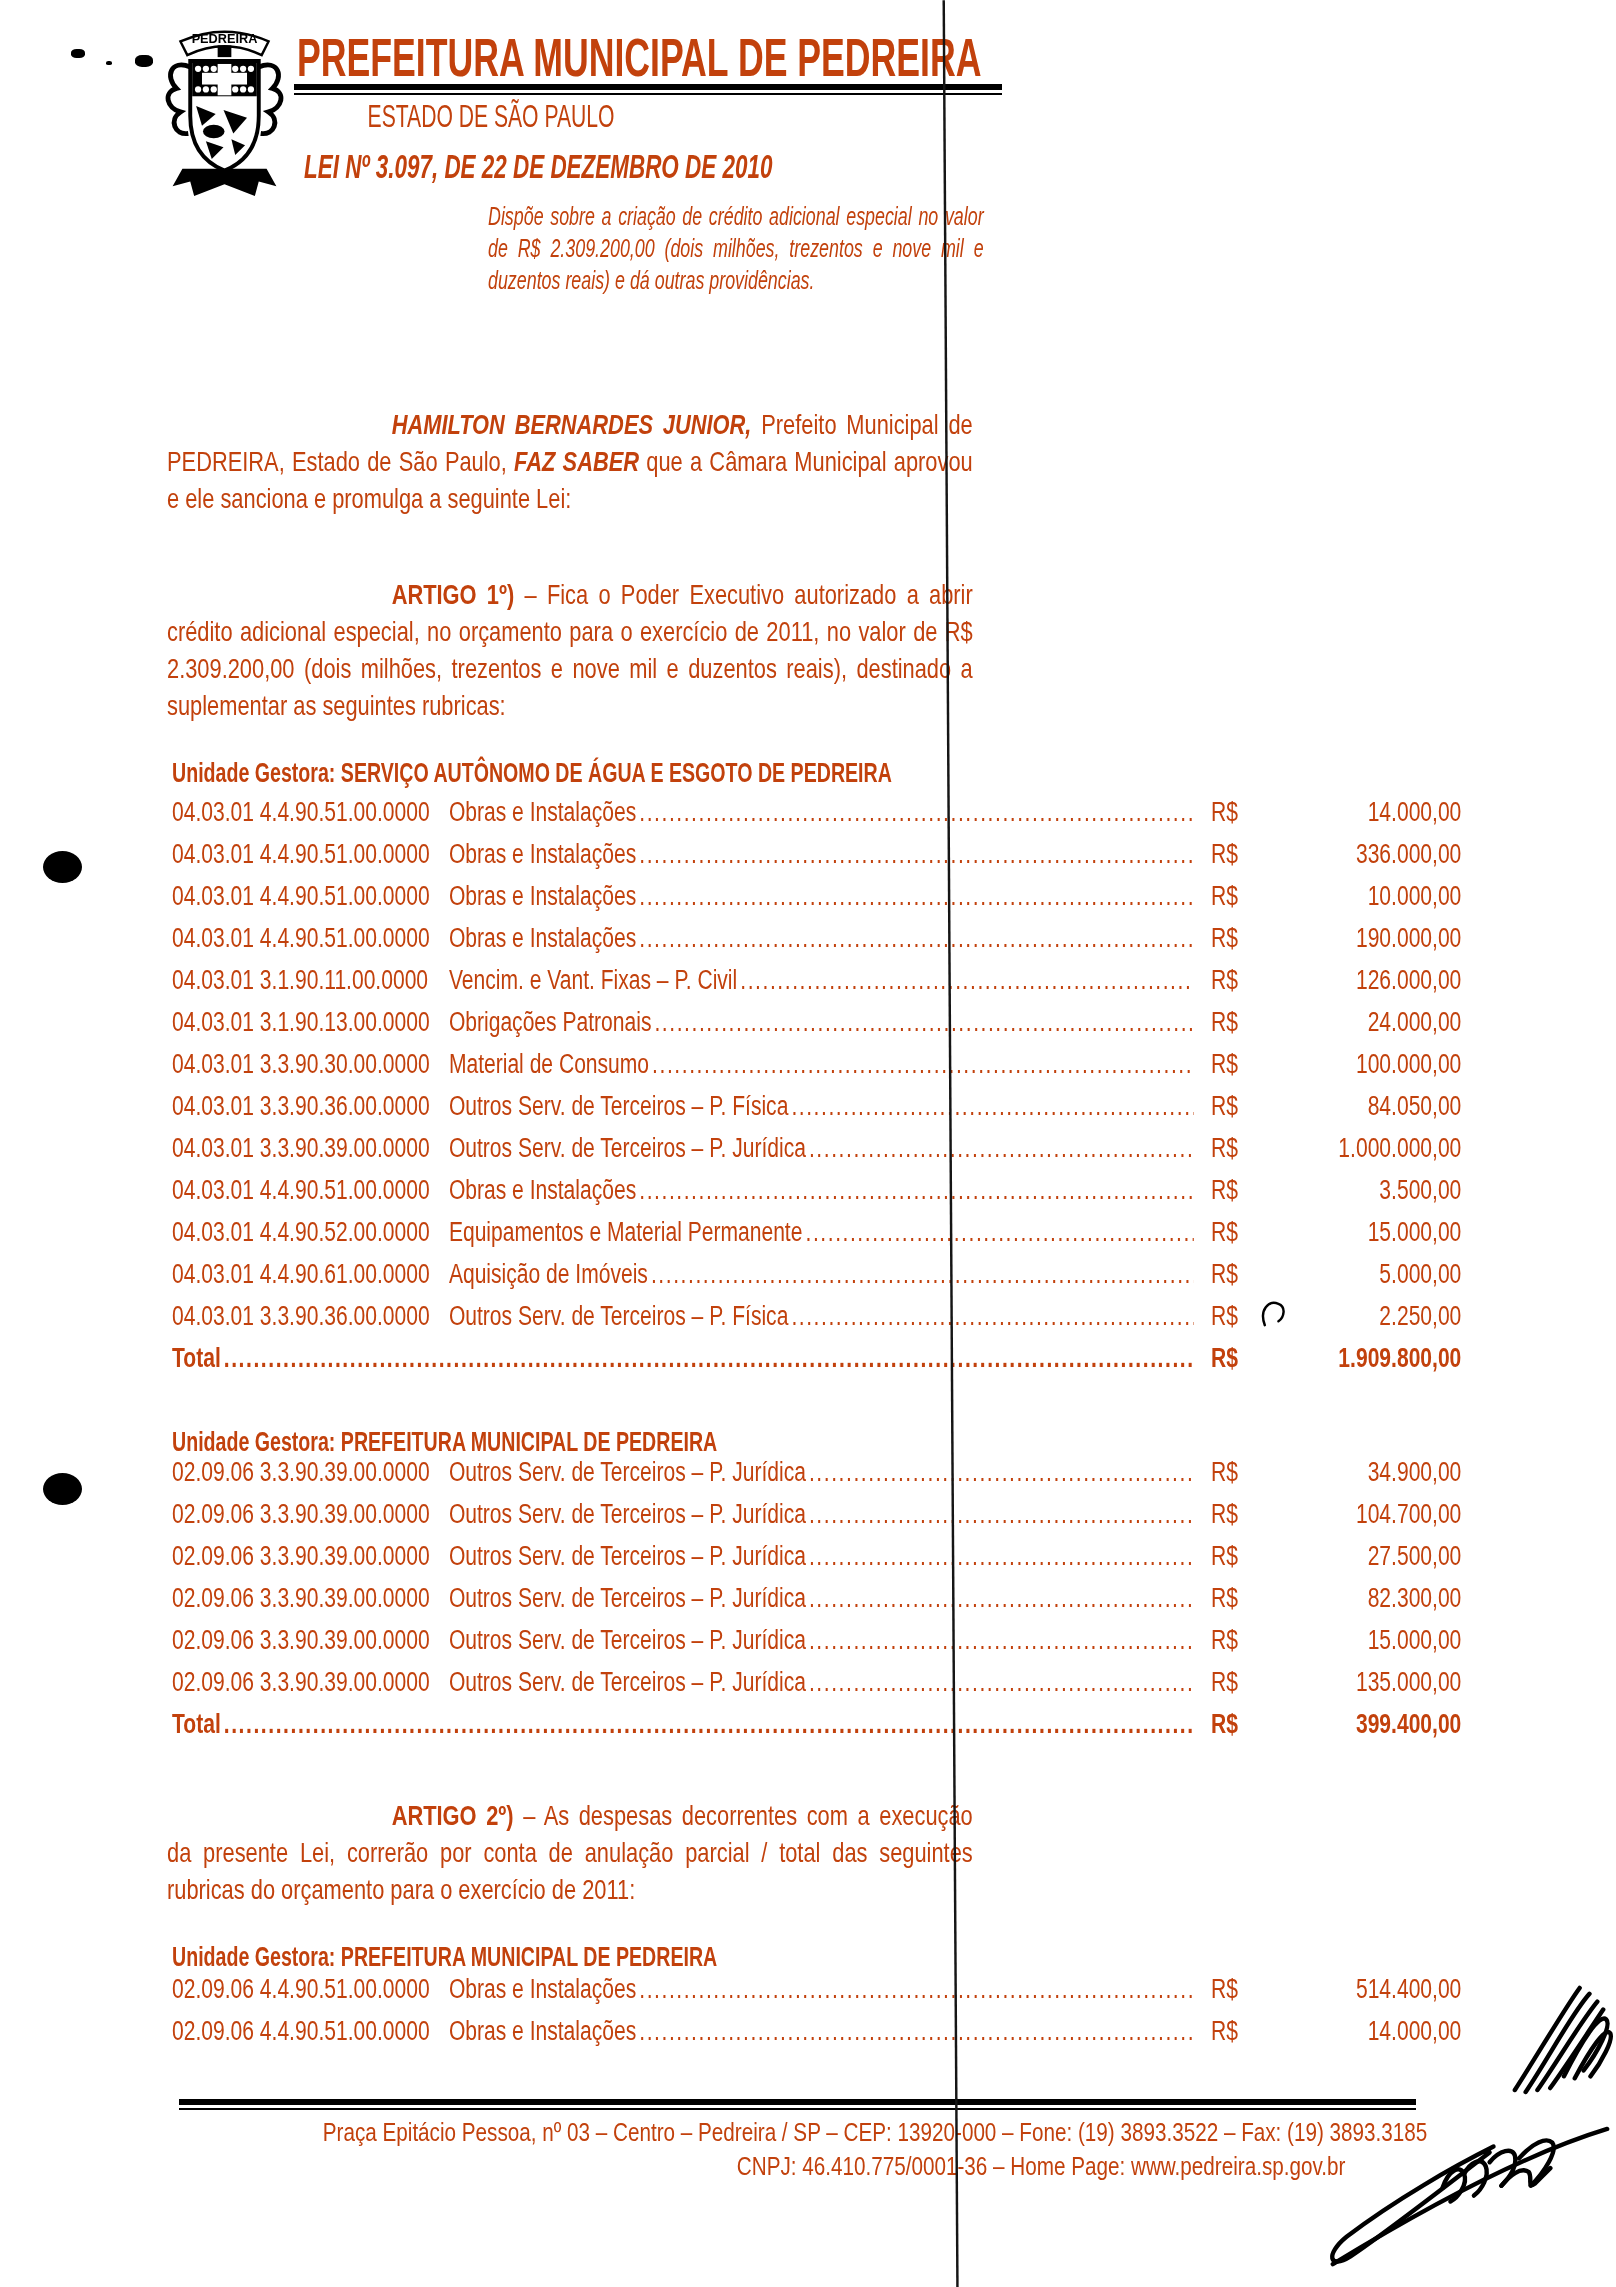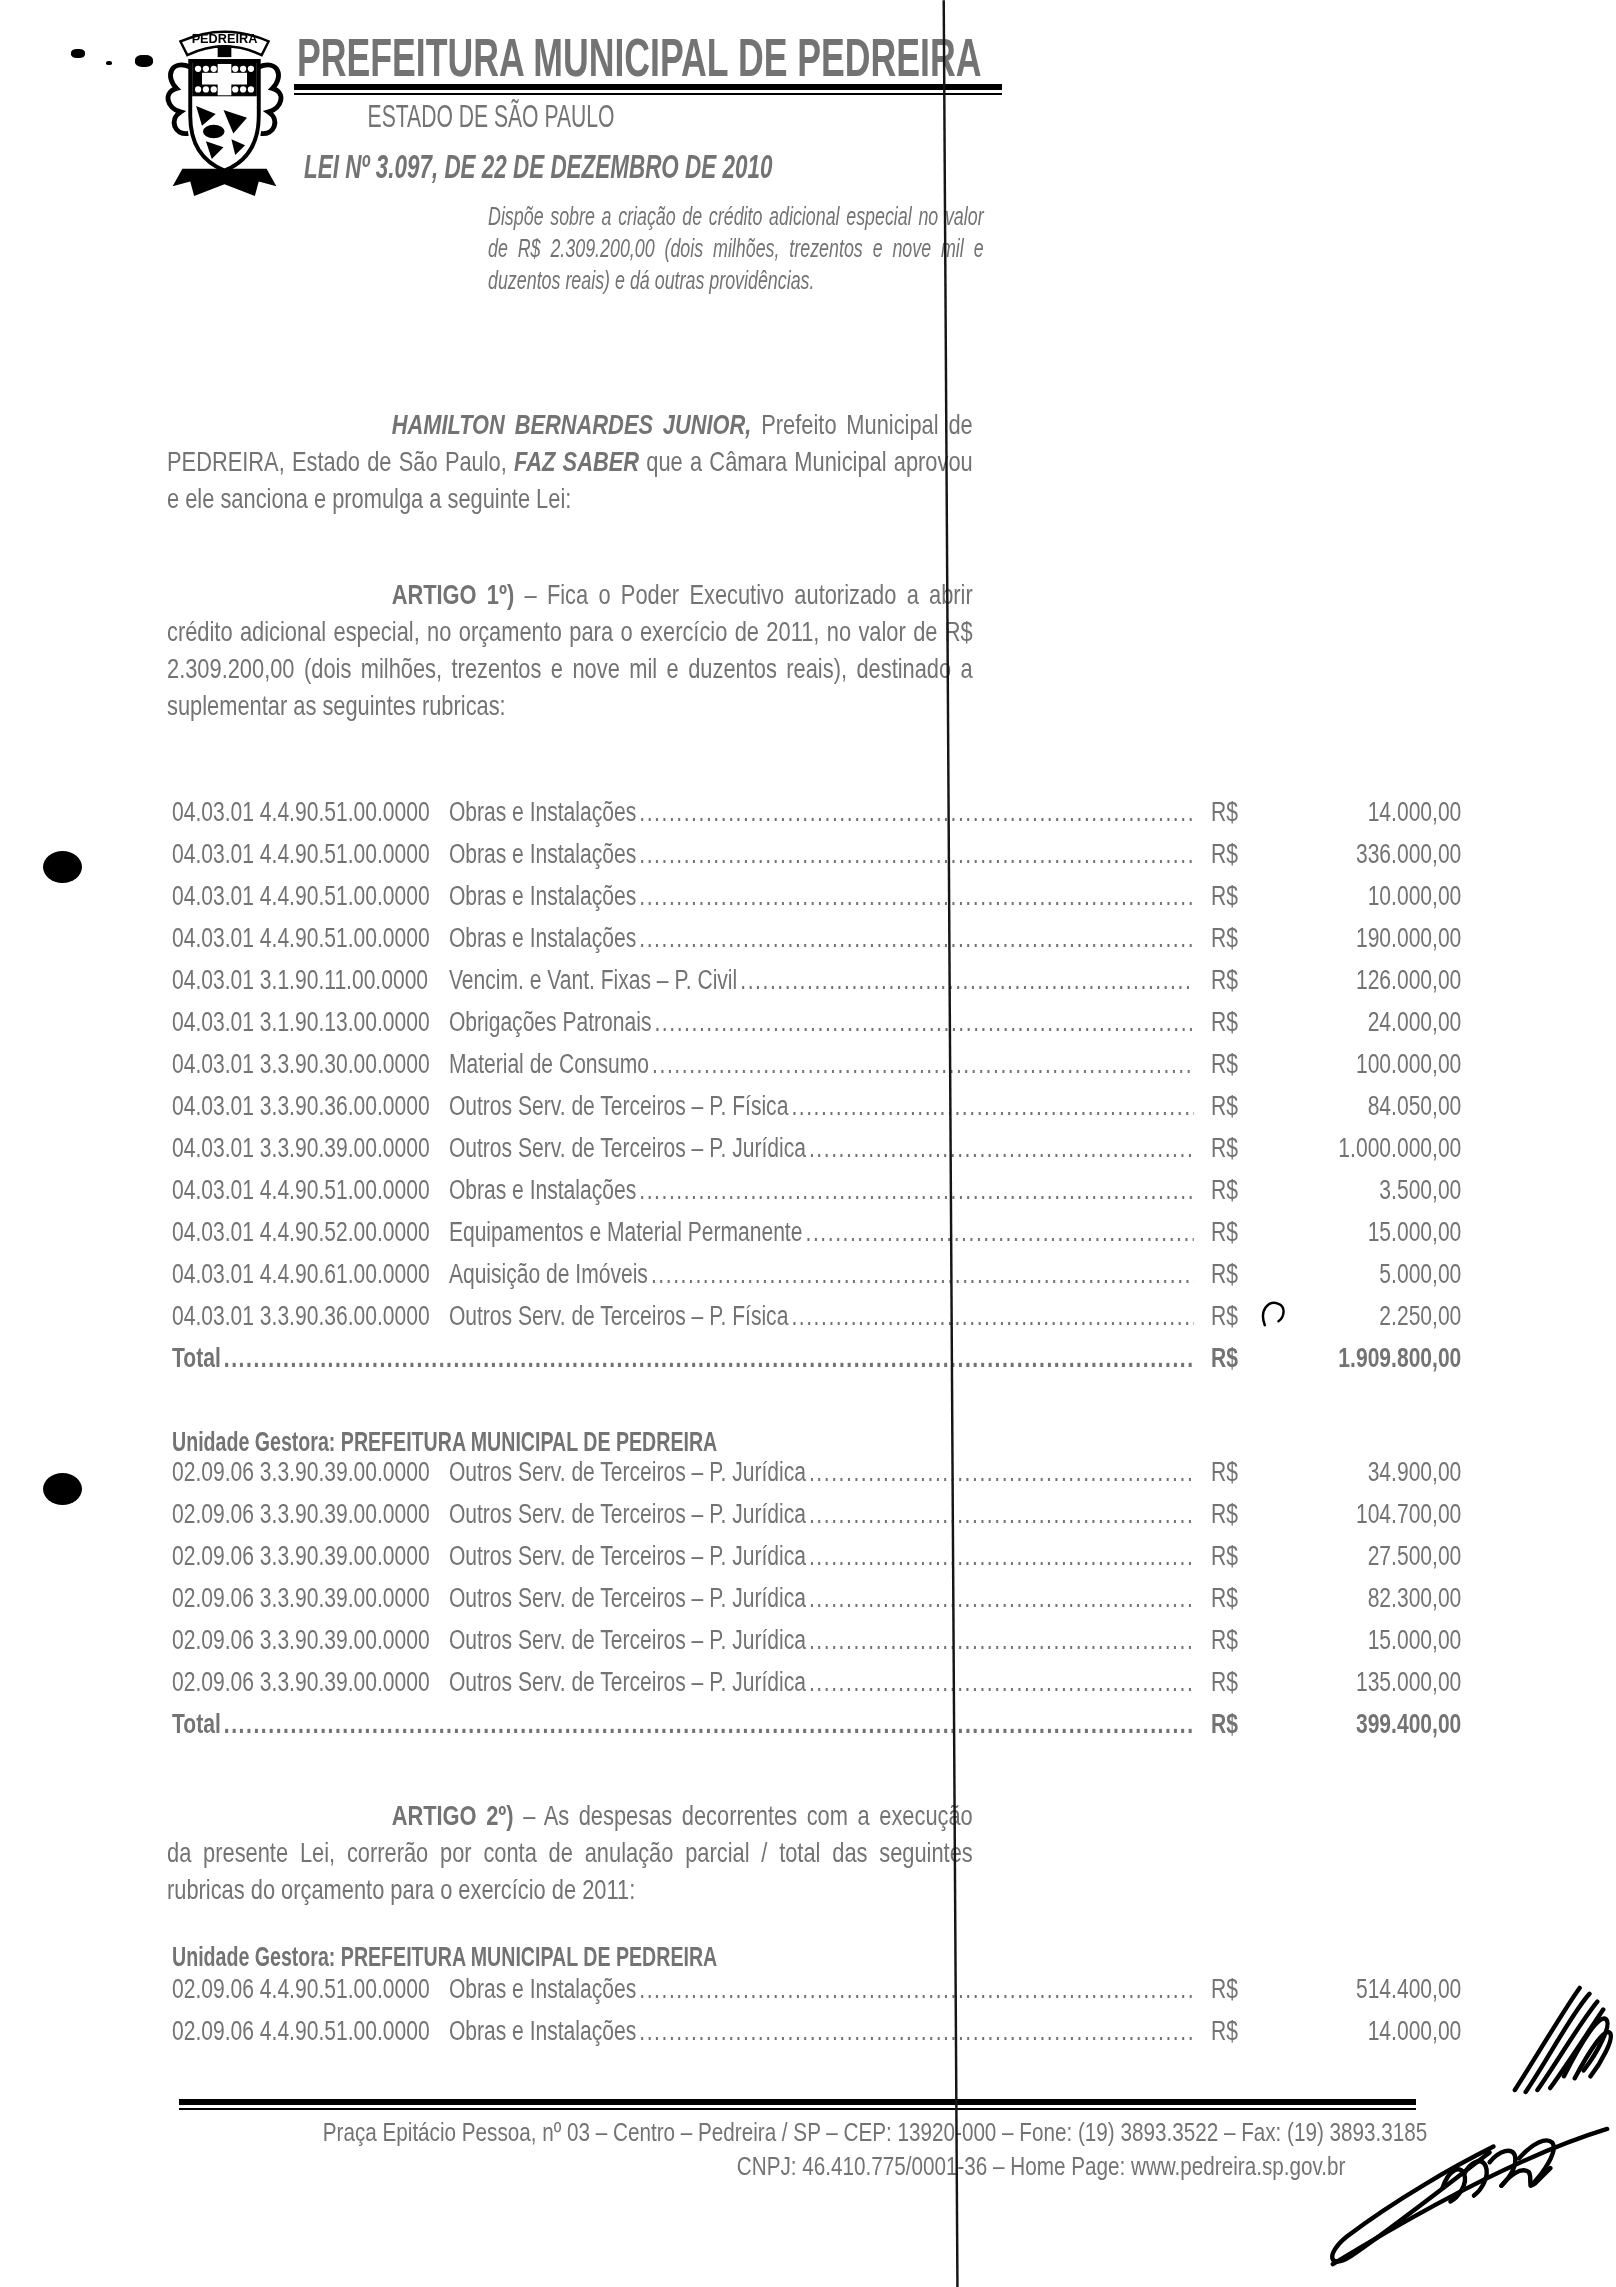--- a/index.html
+++ b/index.html
@@ -1,18 +1,18 @@
 <!DOCTYPE html>
 <html><head>
 <meta charset="utf-8">
 <style>
   html,body { margin:0; padding:0; background:#fff; }
   .page {
     position:relative; width:1616px; height:2288px; background:#ffffff;
-    font-family:"Liberation Sans", sans-serif; color:#737373; overflow:hidden;
+    font-family:"Liberation Sans", sans-serif; color:#c2410c; overflow:hidden;
   }
   .abs { position:absolute; }
 
   
   .cxl { display:inline-block; transform-origin:0 0; white-space:nowrap; }
   .s66 { transform:scaleX(.66); }
   .s70 { transform:scaleX(.70); }
   .cc66 { display:inline-block; transform:scaleX(.66); white-space:nowrap; }
   .cc78 { display:inline-block; transform:scaleX(.78); white-space:nowrap; }
 
@@ -111,20 +111,23 @@
   <div class="abs" style="left:304px; top:147px;font-style:italic;">
     <span class="cxl s66 lei-title">LEI Nº 3.097,  DE 22 DE DEZEMBRO DE 2010</span>
   </div>
 
   <div class="abs ementa" style="left:488px; top:200px; width:708px;">Dispõe sobre a criação de crédito adicional especial no valor de R$ 2.309.200,00 (dois milhões, trezentos e nove mil e duzentos reais) e dá outras providências.</div>
 
   <p class="abs para indent" style="left:167px; top:406px; width:1033px; margin:0;"><span class="bi">HAMILTON BERNARDES JUNIOR,</span><span> Prefeito Municipal de PEDREIRA, Estado de São Paulo, </span><span class="bi">FAZ SABER</span><span> que a Câmara Municipal aprovou e ele sanciona e promulga a seguinte Lei:</span></p>
 
   <p class="abs para indent" style="left:167px; top:576px; width:1033px; margin:0;"><span class="b">ARTIGO 1º)</span> <span>– Fica o Poder Executivo autorizado a abrir crédito adicional especial, no orçamento para o exercício de 2011, no valor de R$ 2.309.200,00 (dois milhões, trezentos e nove mil e duzentos reais), destinado a suplementar as seguintes rubricas:</span></p>
 
+  <div class="abs" style="left:172px; top:757px;">
+    <span class="cxl s70 theading">Unidade Gestora: SERVIÇO AUTÔNOMO DE ÁGUA E ESGOTO DE PEDREIRA</span>
+  </div>
   <div class="ttable" style="left:172px; top:797px;">
     <div class="trow">
         <span class="code">04.03.01 4.4.90.51.00.0000</span>
         <span class="desc">Obras e Instalações</span>
         <span class="leader"></span>
         <span class="cur">R$</span>
         <span class="val">14.000,00</span>
       </div>
     <div class="trow">
         <span class="code">04.03.01 4.4.90.51.00.0000</span>

